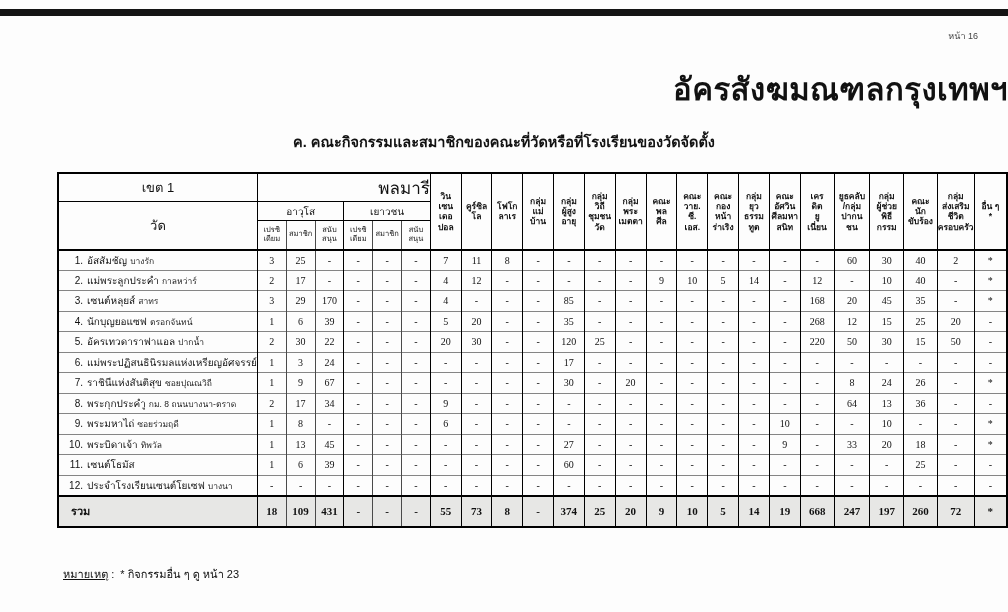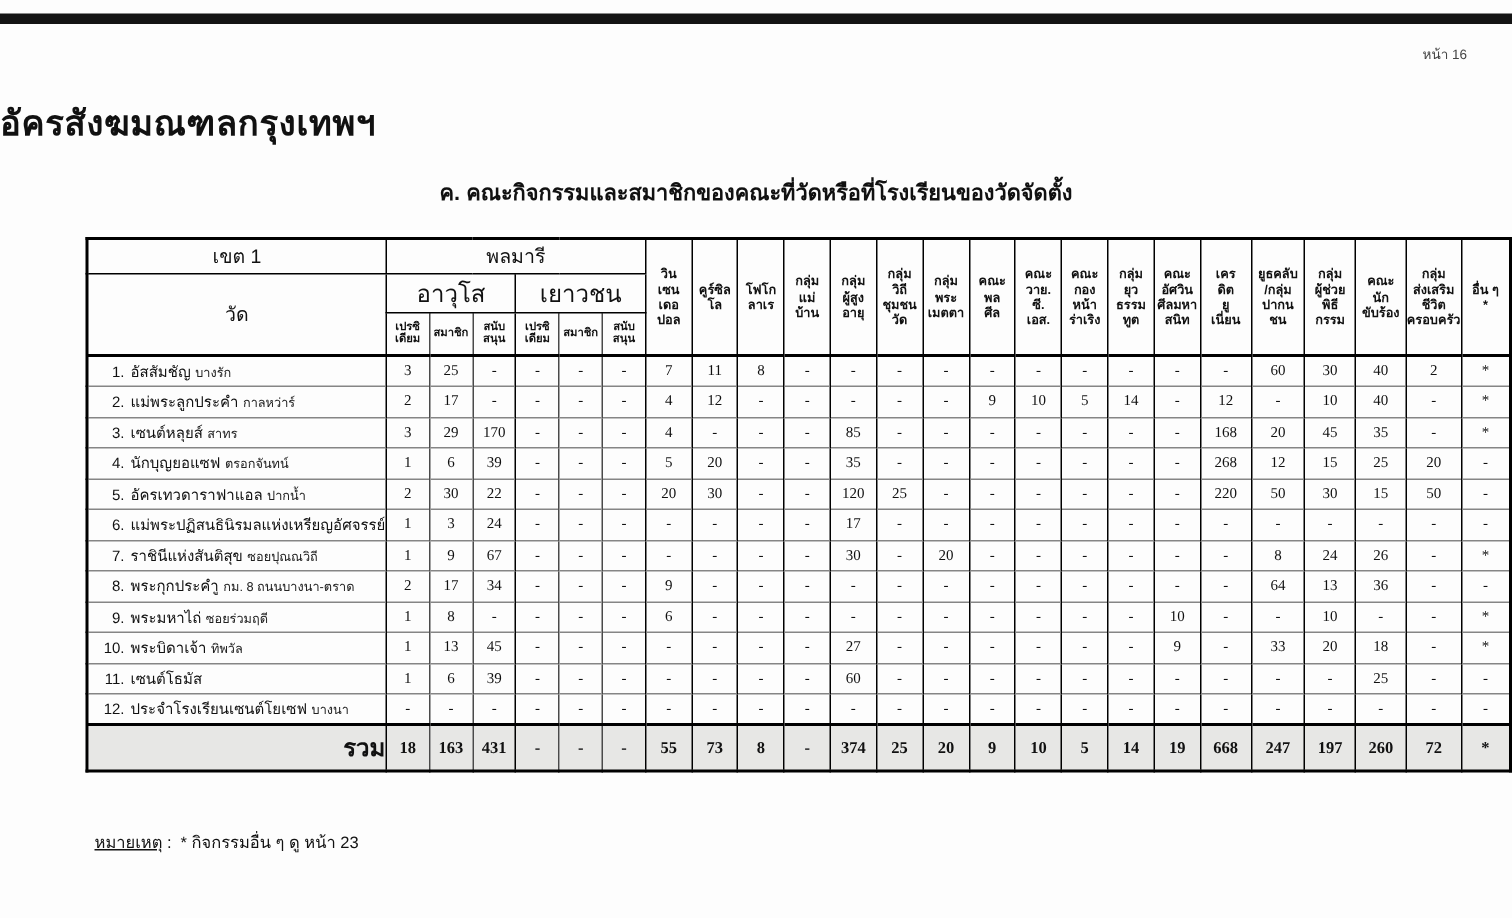--- a/index.html
+++ b/index.html
@@ -3,53 +3,53 @@
 <meta charset="utf-8">
 <style>
   * { box-sizing: border-box; }
   html,body { margin:0; padding:0; }
   body {
     width:1008px; height:612px; background:#fdfdfd; color:#111;
     font-family:"Liberation Sans", sans-serif; position:relative; overflow:hidden;
   }
   .scan-bar { position:absolute; top:9px; left:0; width:1008px; height:7px; background:#141414; }
   .page-no { position:absolute; top:29px; right:30px; font-size:9px; color:#444; }
-  .title { margin:64px 0 0 0; text-align:left; font-size:23px; font-weight:bold; letter-spacing:.5px; }
+  .title { margin:64px 0 0 16px; text-align:right; font-size:31px; font-weight:bold; letter-spacing:.5px; }
   .subtitle { margin:16px 0 0 0; text-align:center; font-size:14.5px; font-weight:bold; }
 
   table.tbl {
     margin:19px 0 0 57px; border-collapse:collapse; table-layout:fixed;
     border:2.5px solid #000;
   }
   .tbl th, .tbl td { border-left:1.8px solid #000; padding:0; text-align:center; vertical-align:middle; overflow:hidden; }
   .tbl .thin { border-left:1px solid #4a4a4a; }
 
   thead th { font-weight:normal; }
   th.zone { font-size:13px; height:23px; border-bottom:1.5px solid #000; }
-  th.grp  { font-size:13px; border-bottom:1.5px solid #000; }
-  th.sub  { font-size:16px; height:19px; border-bottom:1.2px solid #000; }
+  th.grp  { font-size:17px; border-bottom:1.5px solid #000;text-align:right; }
+  th.sub  { font-size:10px; height:19px; border-bottom:1.2px solid #000; }
   th.wat  { font-size:13px; border-bottom:2px solid #000; }
-  th.leaf { font-size:7.5px; line-height:1.15; white-space:pre-line; height:29px; border-bottom:2px solid #000; font-weight:700; }
+  th.leaf { font-size:7.5px; line-height:1.15; white-space:pre-line; height:29px; border-bottom:2px solid #000; font-weight:400; }
   th.act  { font-size:8.5px; line-height:1.22; white-space:pre-line; border-bottom:2px solid #000; font-weight:600; padding:1px 0; }
 
   tbody tr { height:20.5px; }
   tbody td {
     border-top:1px solid #858585;
     font-family:"Liberation Serif", serif; font-size:10px;
   }
   tbody td.lbl {
     text-align:left; font-family:"Liberation Sans", sans-serif;
     font-size:10px; white-space:nowrap; padding-left:3px;
   }
   .no { display:inline-block; width:21px; text-align:right; margin-right:4px; }
   .loc { font-size:8.5px; color:#222; margin-left:3px; }
 
   tr.total { height:31px; }
   tr.total td { border-top:2px solid #000; background:#e7e7e5; font-weight:bold; font-size:11px; }
-  tr.total td.lbl { text-align:right; font-size:16px; padding-left:0; }
+  tr.total td.lbl { text-align:left; font-size:11px; padding-left:12px; }
 
   .footnote { margin:37px 0 0 63px; font-size:11px; }
   .fn-label { font-weight:normal; text-decoration:underline; }
   .fn-sep { margin:0 6px 0 3px; }
 </style>
 </head>
 <body>
 
 <div class="scan-bar"></div>
 <div class="page-no">หน้า 16</div>
@@ -490,21 +490,21 @@
         <td>-</td>
         <td>-</td>
         <td>-</td>
         <td>-</td>
         <td>-</td>
         <td>-</td>
       </tr>
       <tr class="total">
         <td class="lbl">รวม</td>
         <td>18</td>
-        <td class="thin">163</td>
+        <td class="thin">109</td>
         <td class="thin">431</td>
         <td>-</td>
         <td class="thin">-</td>
         <td class="thin">-</td>
         <td>55</td>
         <td>73</td>
         <td>8</td>
         <td>-</td>
         <td>374</td>
         <td>25</td>

